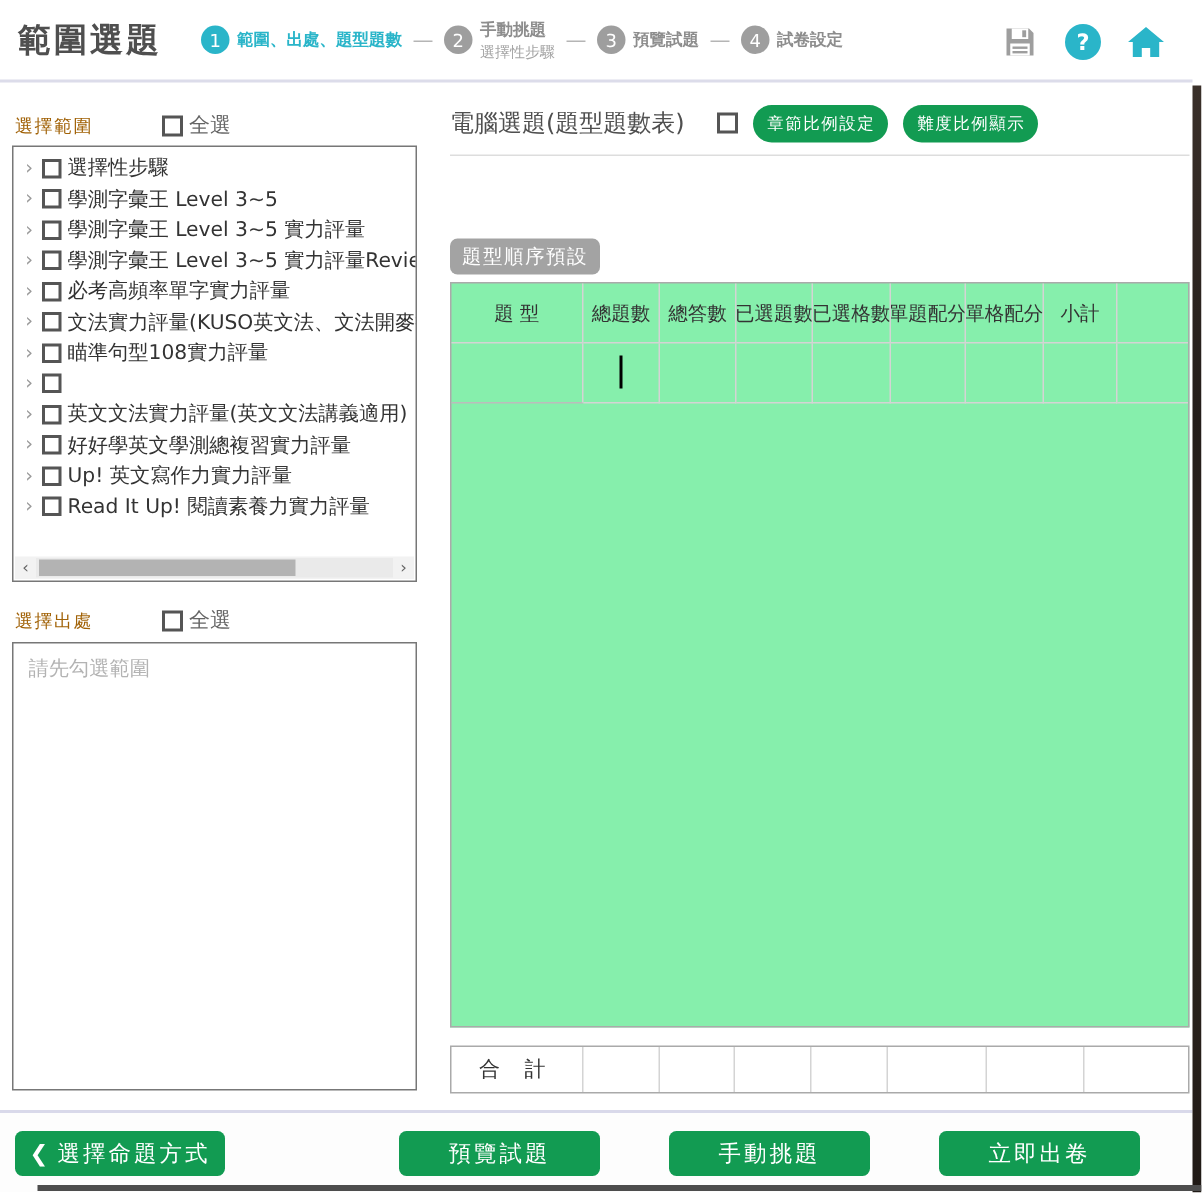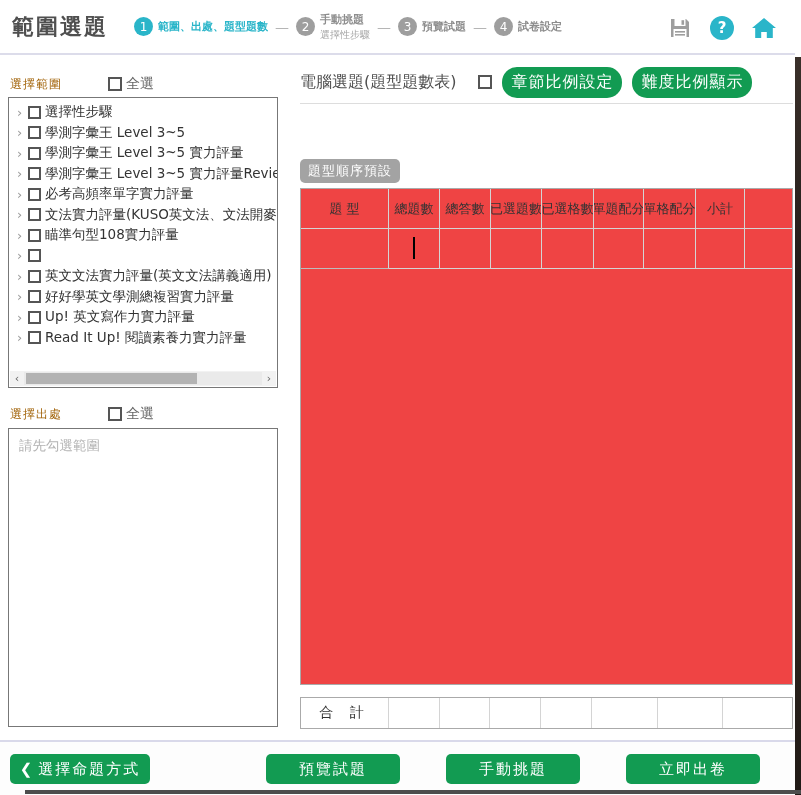--- a/index.html
+++ b/index.html
@@ -50,27 +50,27 @@
   .left-head2 { position:absolute; left:10px; top:405px; width:268px; display:flex; align-items:center; }
   .source-box { position:absolute; left:8px; top:428px; width:270px; height:299px;
     border:1px solid #777; background:#fff; }
   .placeholder { font-size:13.5px; color:#b3b3b3; padding:8px 10px; }
   
   .right-head { position:absolute; left:300px; top:66px; width:493px; height:32px;
     display:flex; align-items:center; }
   .right-title { font-size:16px; color:#4f4f4f; }
   .dup-filter { display:flex; align-items:center; gap:6px; font-size:13.5px; color:#444; margin-left:22px; }
   .green-btn { background:#129b52; color:#fff; border:none; border-radius:15px;
-    font-size:16px; padding:5px 9px; cursor:pointer; font-family:inherit; letter-spacing:1px; }
+    font-size:11px; padding:5px 9px; cursor:pointer; font-family:inherit; letter-spacing:1px; }
   .right-head .green-btn { margin-left:10px; }
   .right-divider { position:absolute; left:300px; top:103px; width:493px; height:1px; background:#ddd; }
   .order-tag { position:absolute; left:300px; top:159px; height:24px; background:#a3a3a3; color:#fff;
     border-radius:5px; font-size:13px; display:flex; align-items:center; padding:0 8px; letter-spacing:1px; }
   .qtable { position:absolute; left:300px; top:188px; width:493px; height:497px;
-    border:1px solid #aaa; background:#ef4444; }
+    border:1px solid #aaa; background:#86efac; }
   .qrow { display:flex; }
   .qcell { border-right:1px solid #d4d4d4; font-size:13px; color:#333;
     display:flex; align-items:center; justify-content:center; overflow:hidden; white-space:nowrap; }
   .qhead .qcell { height:40px; border-bottom:1px solid #d4d4d4; }
   .qbody .qcell { height:40px; border-bottom:1px solid #d4d4d4; position:relative; }
   .qbody .qcell:first-child { border-bottom:1px solid #bcbcbc; }
   .qcell:last-child { border-right:none; }
   .caret { position:absolute; left:24px; top:8px; width:1.5px; height:22px; background:#000;
     animation:blink 1s steps(1) infinite; }
   @keyframes blink { 50% { opacity:0; } }

